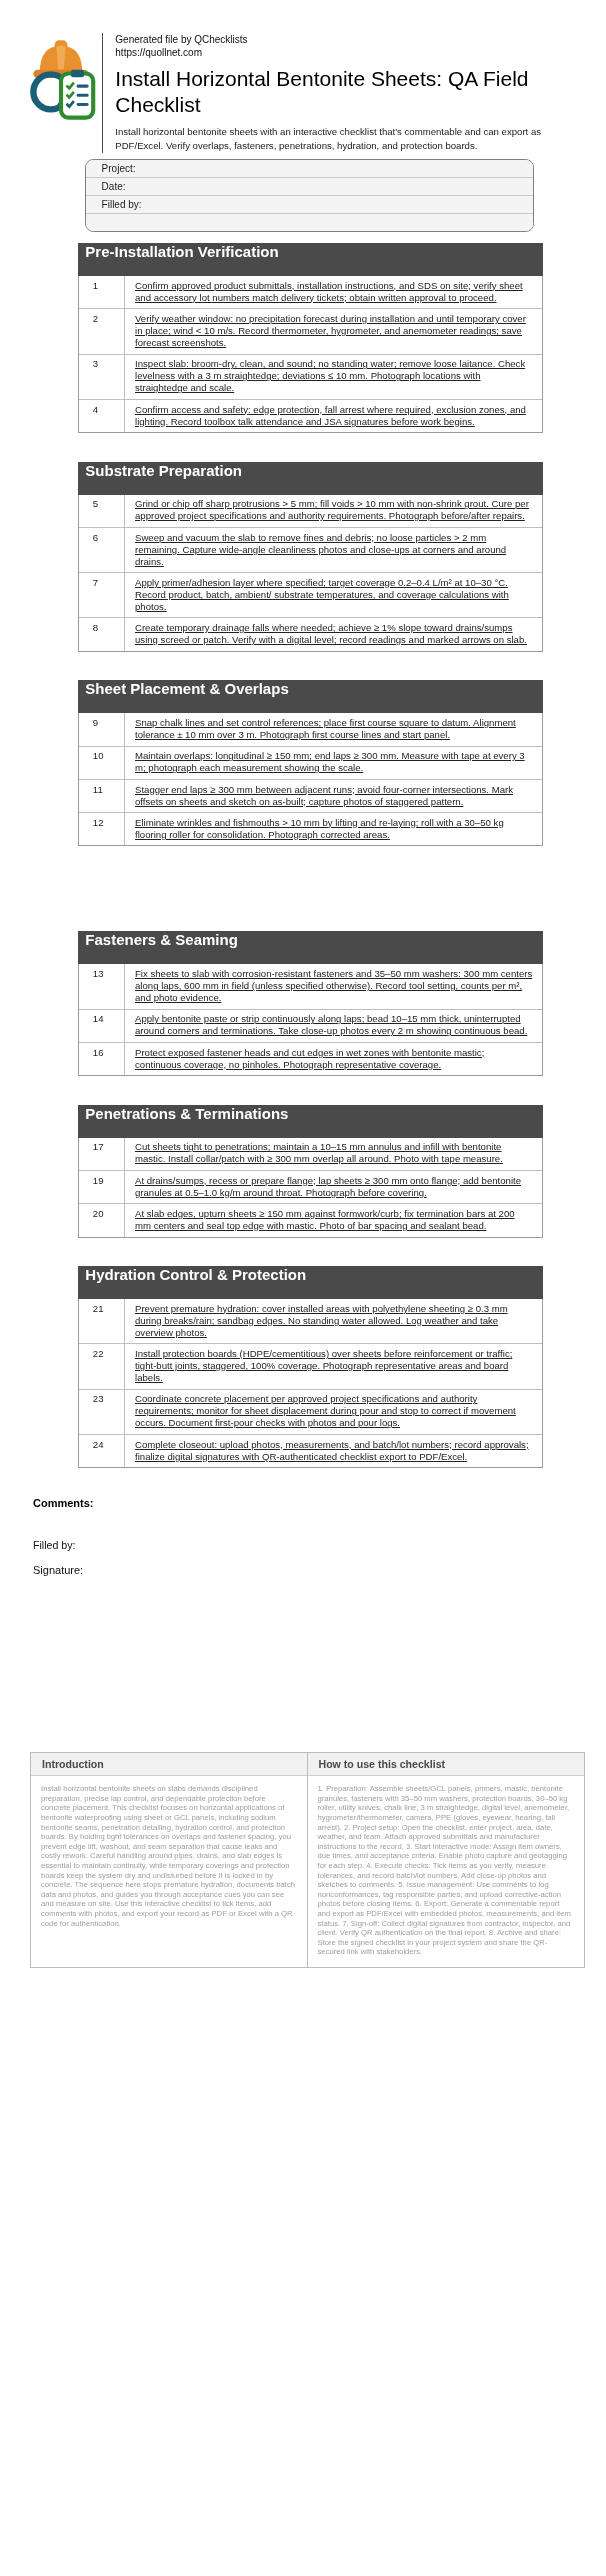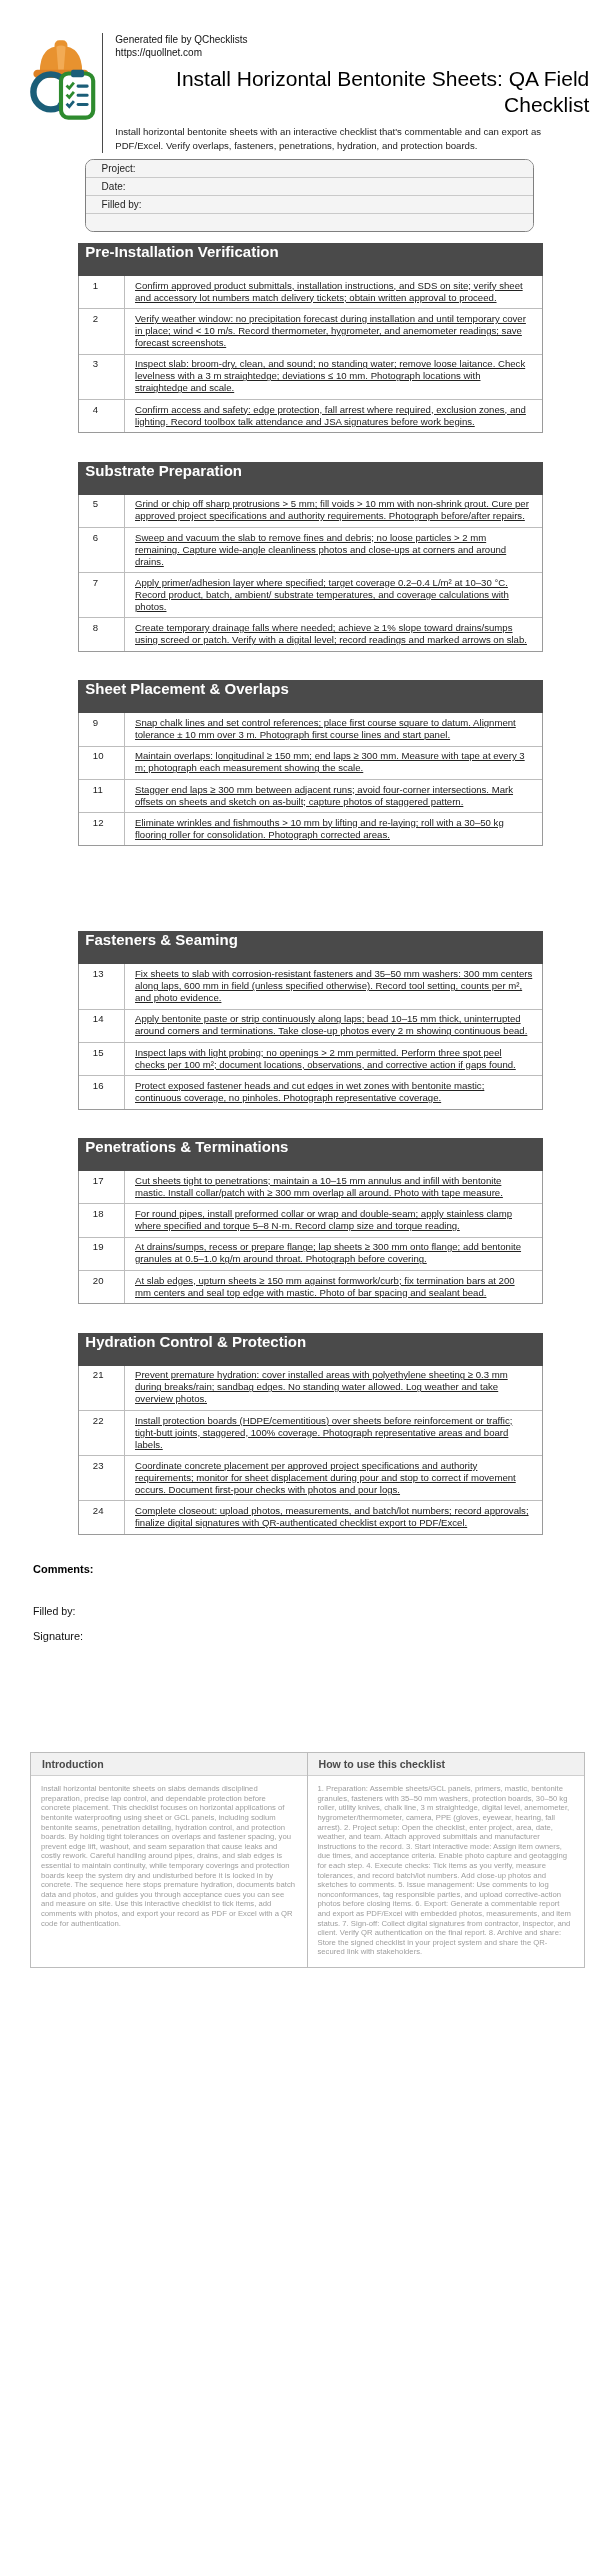--- a/index.html
+++ b/index.html
@@ -6,21 +6,21 @@
   .page{position:relative;width:607px;height:2576px;background:#fff;
         font-family:"Liberation Sans",sans-serif;color:#222;overflow:hidden;}
 
   
   .header{position:absolute;top:33px;left:26px;display:flex;}
   .logo{width:70px;height:92px;flex:0 0 70px;margin-right:5.5px;}
   .vrule{width:1.8px;background:#4a4a4a;margin-right:12px;}
   .head-text{max-width:477px;}
   .brand-line{font-size:10px;line-height:13px;color:#111;}
   .brand-url{font-size:10px;line-height:13px;color:#111;text-decoration:none;}
-  .title{font-size:21px;line-height:26px;color:#000;margin-top:7.3px;max-width:474px;font-weight:400;text-align:right;}
+  .title{font-size:21px;line-height:26px;color:#000;margin-top:7.3px;max-width:474px;font-weight:400;}
   .subtitle{font-size:9.6px;line-height:14.2px;color:#222;margin-top:6.4px;max-width:470px;}
 
   
   .meta-box{position:absolute;top:159px;left:85px;width:447px;border:1.4px solid #7f7f7f;
             border-radius:8.3px;overflow:hidden;background:#fff;}
   .meta-row{height:17px;background:#f4f4f4;border-bottom:0.9px solid #c9c9c9;
             display:flex;align-items:center;font-size:10px;color:#222;gap:44px;}
   .meta-row:last-child{border-bottom:none;}
   .meta-label{padding-left:15.6px;flex:0 0 auto;}
   .meta-value{flex:1;height:100%;}
@@ -179,39 +179,31 @@
           <div class="section-body">
             <div class="c-row">
               <div class="cell-num">13</div>
               <div class="cell-text">Fix sheets to slab with corrosion-resistant fasteners and 35–50 mm washers: 300 mm centers along laps, 600 mm in field (unless specified otherwise). Record tool setting, counts per m², and photo evidence.</div>
             </div>
             <div class="c-row">
               <div class="cell-num">14</div>
               <div class="cell-text">Apply bentonite paste or strip continuously along laps; bead 10–15 mm thick, uninterrupted around corners and terminations. Take close-up photos every 2 m showing continuous bead.</div>
             </div>
             <div class="c-row">
-              <div class="cell-num">15</div>
-              <div class="cell-text">Inspect laps with light probing; no openings &gt; 2 mm permitted. Perform three spot peel checks per 100 m²; document locations, observations, and corrective action if gaps found.</div>
-            </div>
-            <div class="c-row">
               <div class="cell-num">16</div>
               <div class="cell-text">Protect exposed fastener heads and cut edges in wet zones with bentonite mastic; continuous coverage, no pinholes. Photograph representative coverage.</div>
             </div>
           </div>
         </div>
         <div class="section">
           <div class="section-header">Penetrations &amp; Terminations</div>
           <div class="section-body">
             <div class="c-row">
               <div class="cell-num">17</div>
               <div class="cell-text">Cut sheets tight to penetrations; maintain a 10–15 mm annulus and infill with bentonite mastic. Install collar/patch with ≥ 300 mm overlap all around. Photo with tape measure.</div>
-            </div>
-            <div class="c-row">
-              <div class="cell-num">18</div>
-              <div class="cell-text">For round pipes, install preformed collar or wrap and double-seam; apply stainless clamp where specified and torque 5–8 N·m. Record clamp size and torque reading.</div>
             </div>
             <div class="c-row">
               <div class="cell-num">19</div>
               <div class="cell-text">At drains/sumps, recess or prepare flange; lap sheets ≥ 300 mm onto flange; add bentonite granules at 0.5–1.0 kg/m around throat. Photograph before covering.</div>
             </div>
             <div class="c-row">
               <div class="cell-num">20</div>
               <div class="cell-text">At slab edges, upturn sheets ≥ 150 mm against formwork/curb; fix termination bars at 200 mm centers and seal top edge with mastic. Photo of bar spacing and sealant bead.</div>
             </div>
           </div>

